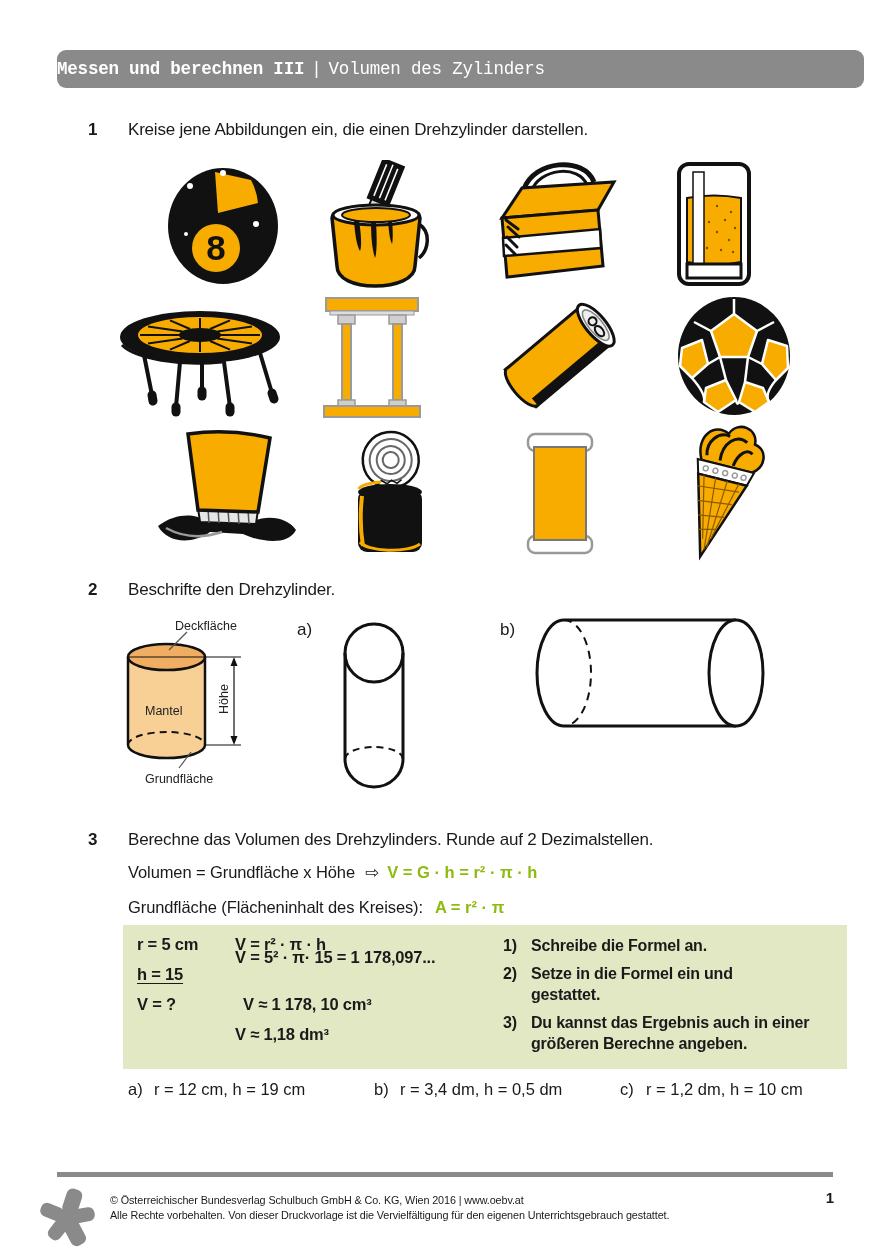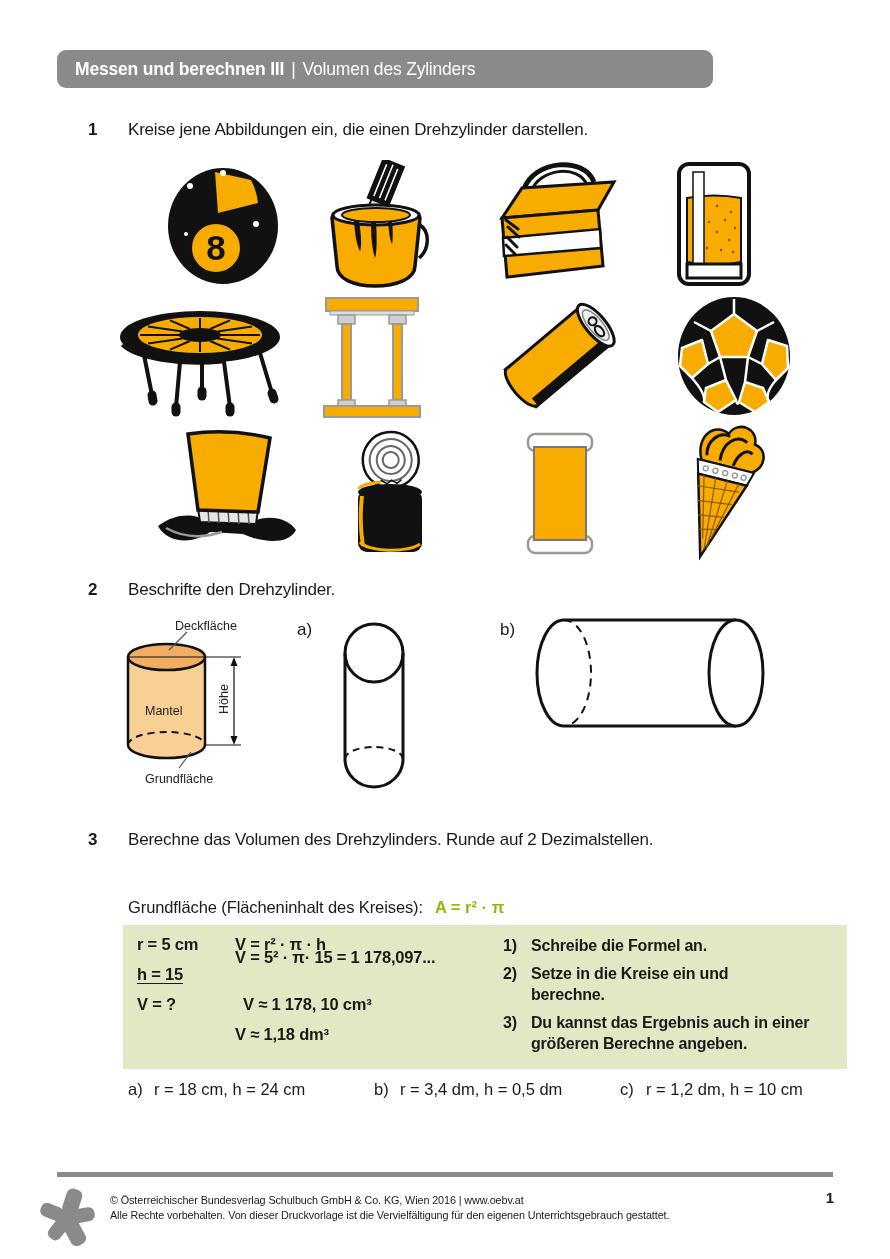--- a/index.html
+++ b/index.html
@@ -1,22 +1,22 @@
 <!DOCTYPE html>
 <html><head>
 <meta charset="utf-8">
 <style>
   html,body{margin:0;padding:0;background:#fff;}
   #page{position:relative;width:890px;height:1259px;background:#fff;overflow:hidden;
         font-family:"Liberation Sans","DejaVu Sans",sans-serif;color:#1a1a1a;}
   .abs{position:absolute;}
   
-  .hdr{left:57px;top:50px;width:656px;height:38px;background:#8a8a8a;border-radius:9px;
-       color:#fff;font-size:17.5px;line-height:38px;padding-left:18px;box-sizing:border-box;
-       letter-spacing:-0.2px;white-space:nowrap;}
+  .hdr{left:57px;top:50px;width:807px;height:38px;background:#8a8a8a;border-radius:9px;
+       color:#fff;font-size:17.5px;line-height:38px;box-sizing:border-box;
+       letter-spacing:-0.2px;white-space:nowrap;font-family:Liberation Mono, monospace;}
   .hdr b{font-weight:700;}
   .hdr .sep{font-weight:300;padding:0 7px;}
   .hdr .reg{font-weight:400;}
   
   .tnum{font-weight:700;font-size:17px;width:24px;text-align:left;}
   .ttext{font-weight:400;font-size:17px;letter-spacing:-0.2px;}
   .plain{font-size:16.5px;font-weight:400;letter-spacing:-0.1px;}
   .green{color:#8fbb10;font-weight:700;font-size:16.5px;}
   .arrow{font-size:17px;font-weight:400;padding:0 8px 0 10px;}
   
@@ -321,20 +321,23 @@
       <line x1="32" y1="110" x2="204" y2="110" stroke="#111" stroke-width="3"></line>
       <path d="M32 4 A27 53 0 0 0 32 110" fill="none" stroke="#111" stroke-width="3"></path>
       <path d="M32 4 A27 53 0 0 1 32 110" fill="none" stroke="#111" stroke-width="2" stroke-dasharray="8 6"></path>
       <ellipse cx="204" cy="57" rx="27" ry="53" fill="#fff" stroke="#111" stroke-width="3"></ellipse>
     </svg>
   </div>
 
   <div class="abs tnum" style="left:88px;top:830px;">3</div>
   <div class="abs ttext" style="left:128px;top:830px;">Berechne das Volumen des Drehzylinders. Runde auf 2 Dezimalstellen.</div>
 
+  <div class="abs" style="left:128px;top:862px;white-space:nowrap;">
+    <span class="plain">Volumen = Grundfläche x Höhe</span><span class="arrow">⇨</span><span class="green">V = G · h = r² · π · h</span>
+  </div>
   <div class="abs" style="left:128px;top:898px;white-space:nowrap;">
     <span class="plain">Grundfläche (Flächeninhalt des Kreises):</span><span style="display:inline-block;width:12px;"></span><span class="green">A = r² · π</span>
   </div>
 
   <div class="abs exbox">
     <div class="cell" style="left:14px;top:10px;">r = 5 cm</div>
     <div class="cell u" style="left:14px;top:40px;">h = 15</div>
     <div class="cell" style="left:14px;top:70px;">V = ?</div>
 
     <div class="cell" style="left:112px;top:10px;">V = r² · π · h</div>
@@ -342,31 +345,31 @@
     <div class="cell" style="left:120px;top:70px;">V ≈ 1 178, 10 cm³</div>
     <div class="cell" style="left:112px;top:100px;">V ≈ 1,18 dm³</div>
 
     <div class="steps">
       <div class="step">
         <span class="n">1)</span>
         <span>Schreibe die Formel an.</span>
       </div>
       <div class="step">
         <span class="n">2)</span>
-        <span style="width:250px;">Setze in die Kreise ein und berechne.</span>
+        <span style="width:250px;">Setze in die Formel ein und gestattet.</span>
       </div>
       <div class="step">
         <span class="n">3)</span>
         <span style="width:290px;">Du kannst das Ergebnis auch in einer größeren Berechne angeben.</span>
       </div>
     </div>
   </div>
 
   <div class="abs exr" style="left:128px;top:1080px;">
-    <span class="lb">a)</span><span>r = 18 cm, h = 24 cm</span>
+    <span class="lb">a)</span><span>r = 12 cm, h = 19 cm</span>
   </div>
   <div class="abs exr" style="left:374px;top:1080px;">
     <span class="lb">b)</span><span>r = 3,4 dm, h = 0,5 dm</span>
   </div>
   <div class="abs exr" style="left:620px;top:1080px;">
     <span class="lb">c)</span><span>r = 1,2 dm, h = 10 cm</span>
   </div>
 
   <div class="abs frule"></div>
   <div class="abs" style="left:36px;top:1186px;">

